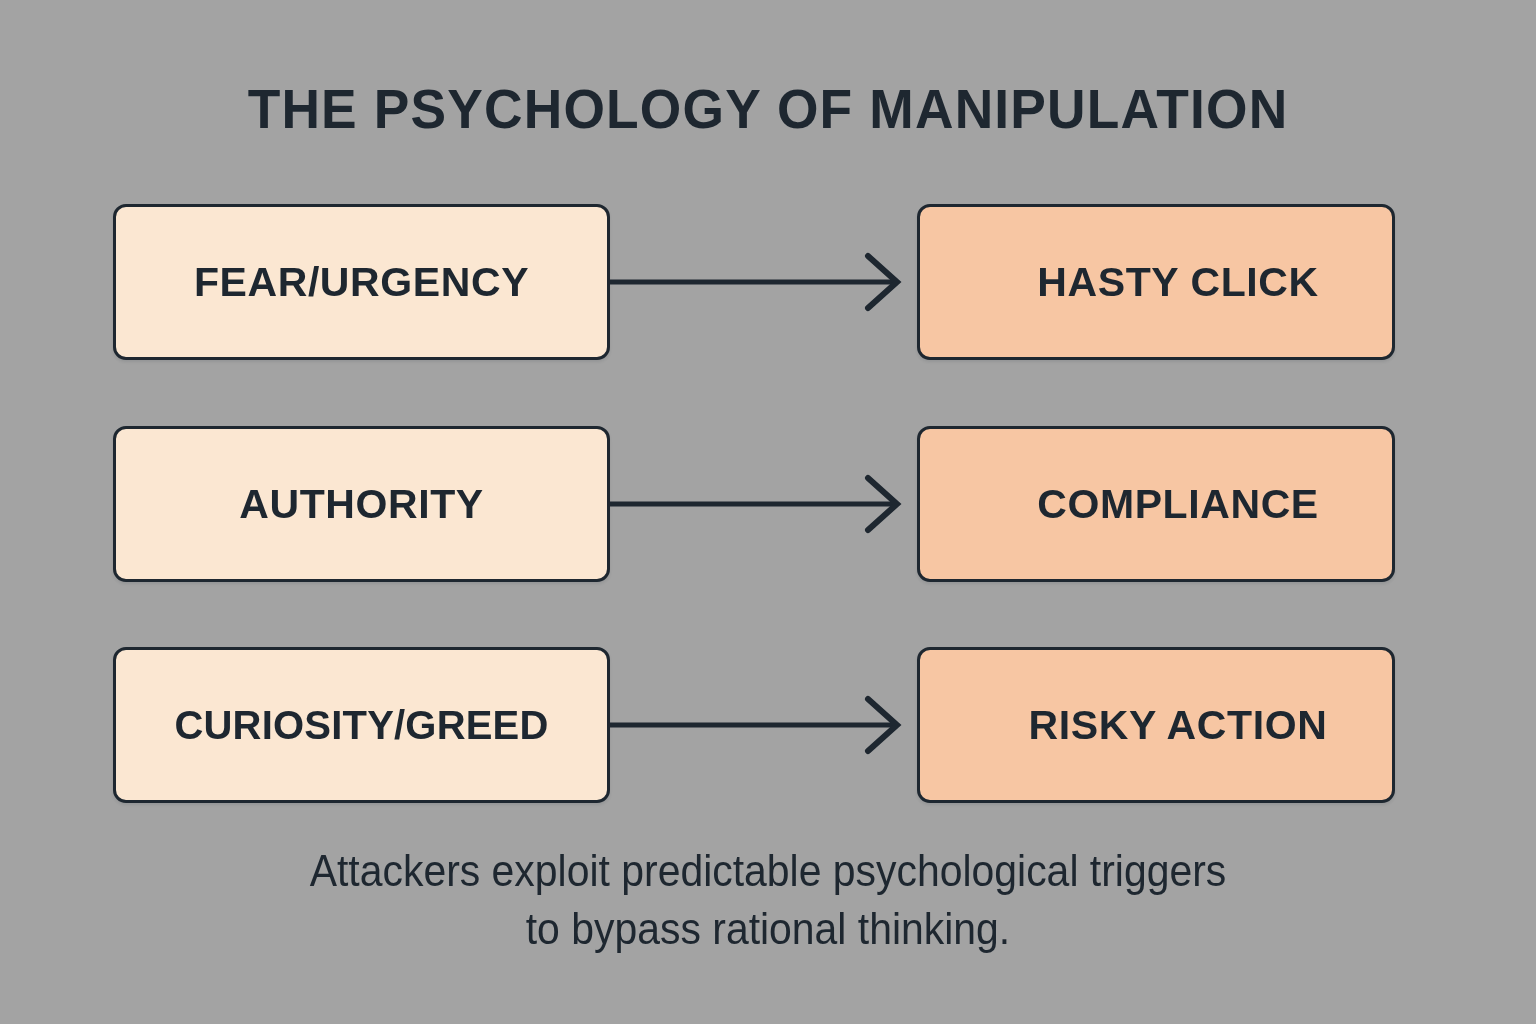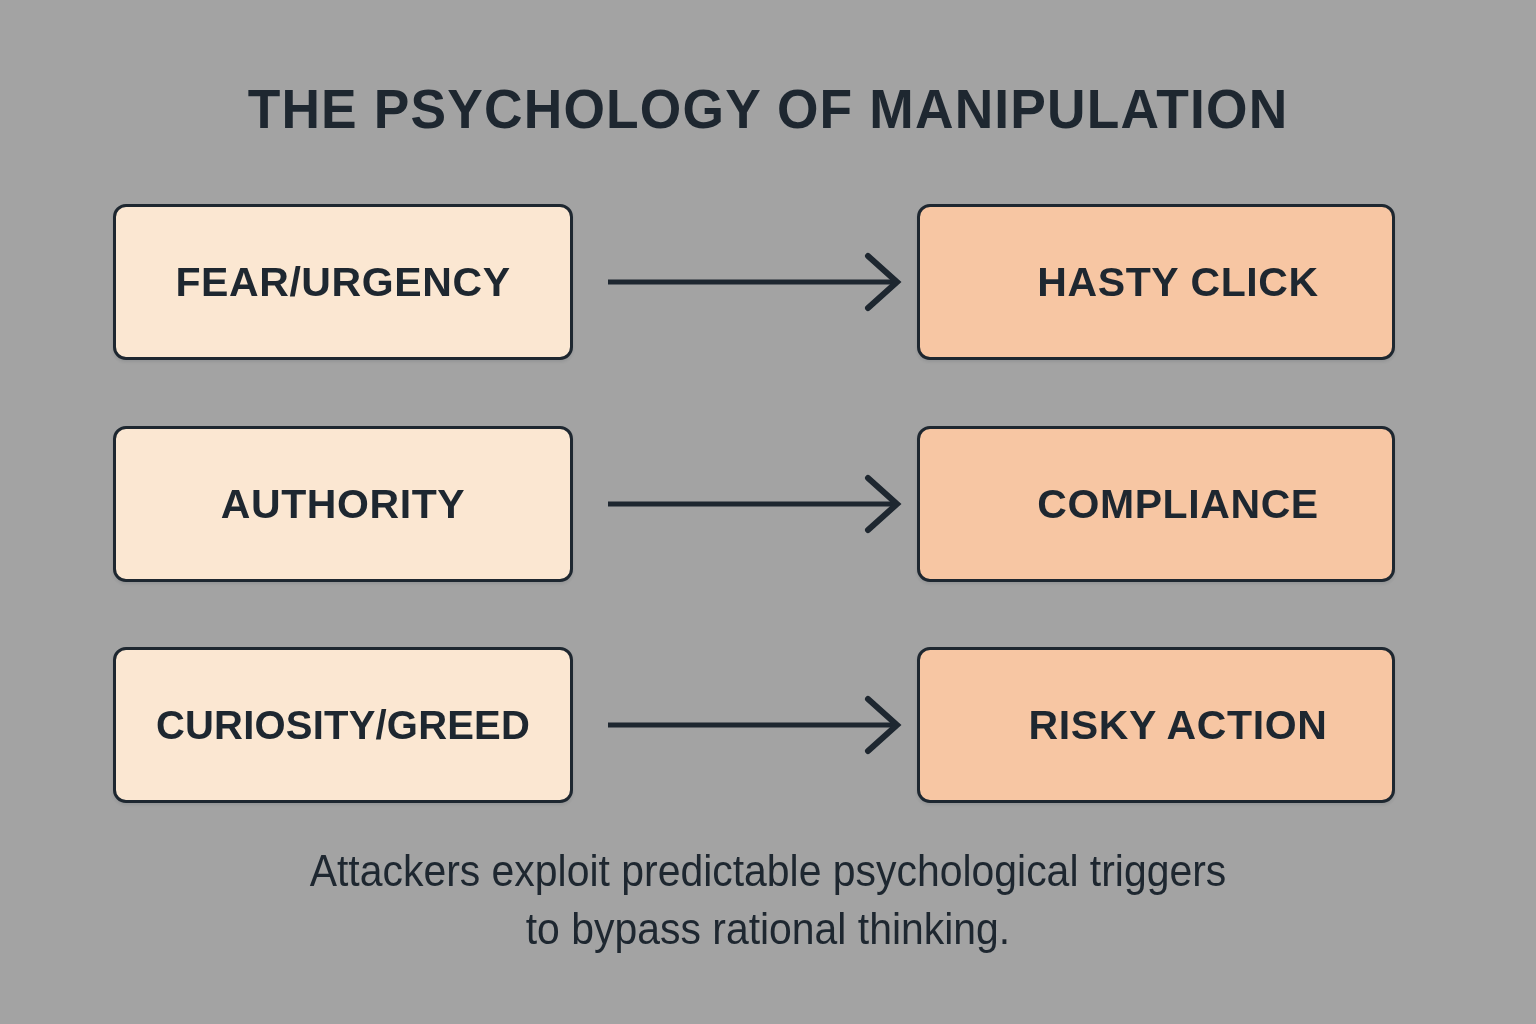--- a/index.html
+++ b/index.html
@@ -70,21 +70,21 @@
     text-align: center;
     color: #1E2730;
     font-weight: bold;
     letter-spacing: 0.6px;
     line-height: 1;
     box-shadow: 0 2px 3px rgba(30,39,48,0.10);
   }
 
   .node.trigger {
     left: 113px;
-    width: 460px;
+    width: 497px;
     background: #FBE7D2;
     font-size: 41px;
   }
   .node.trigger.wide-label {
     font-size: 40px;
     letter-spacing: 0.2px;
   }
 
   .node.outcome {
     left: 917px;

